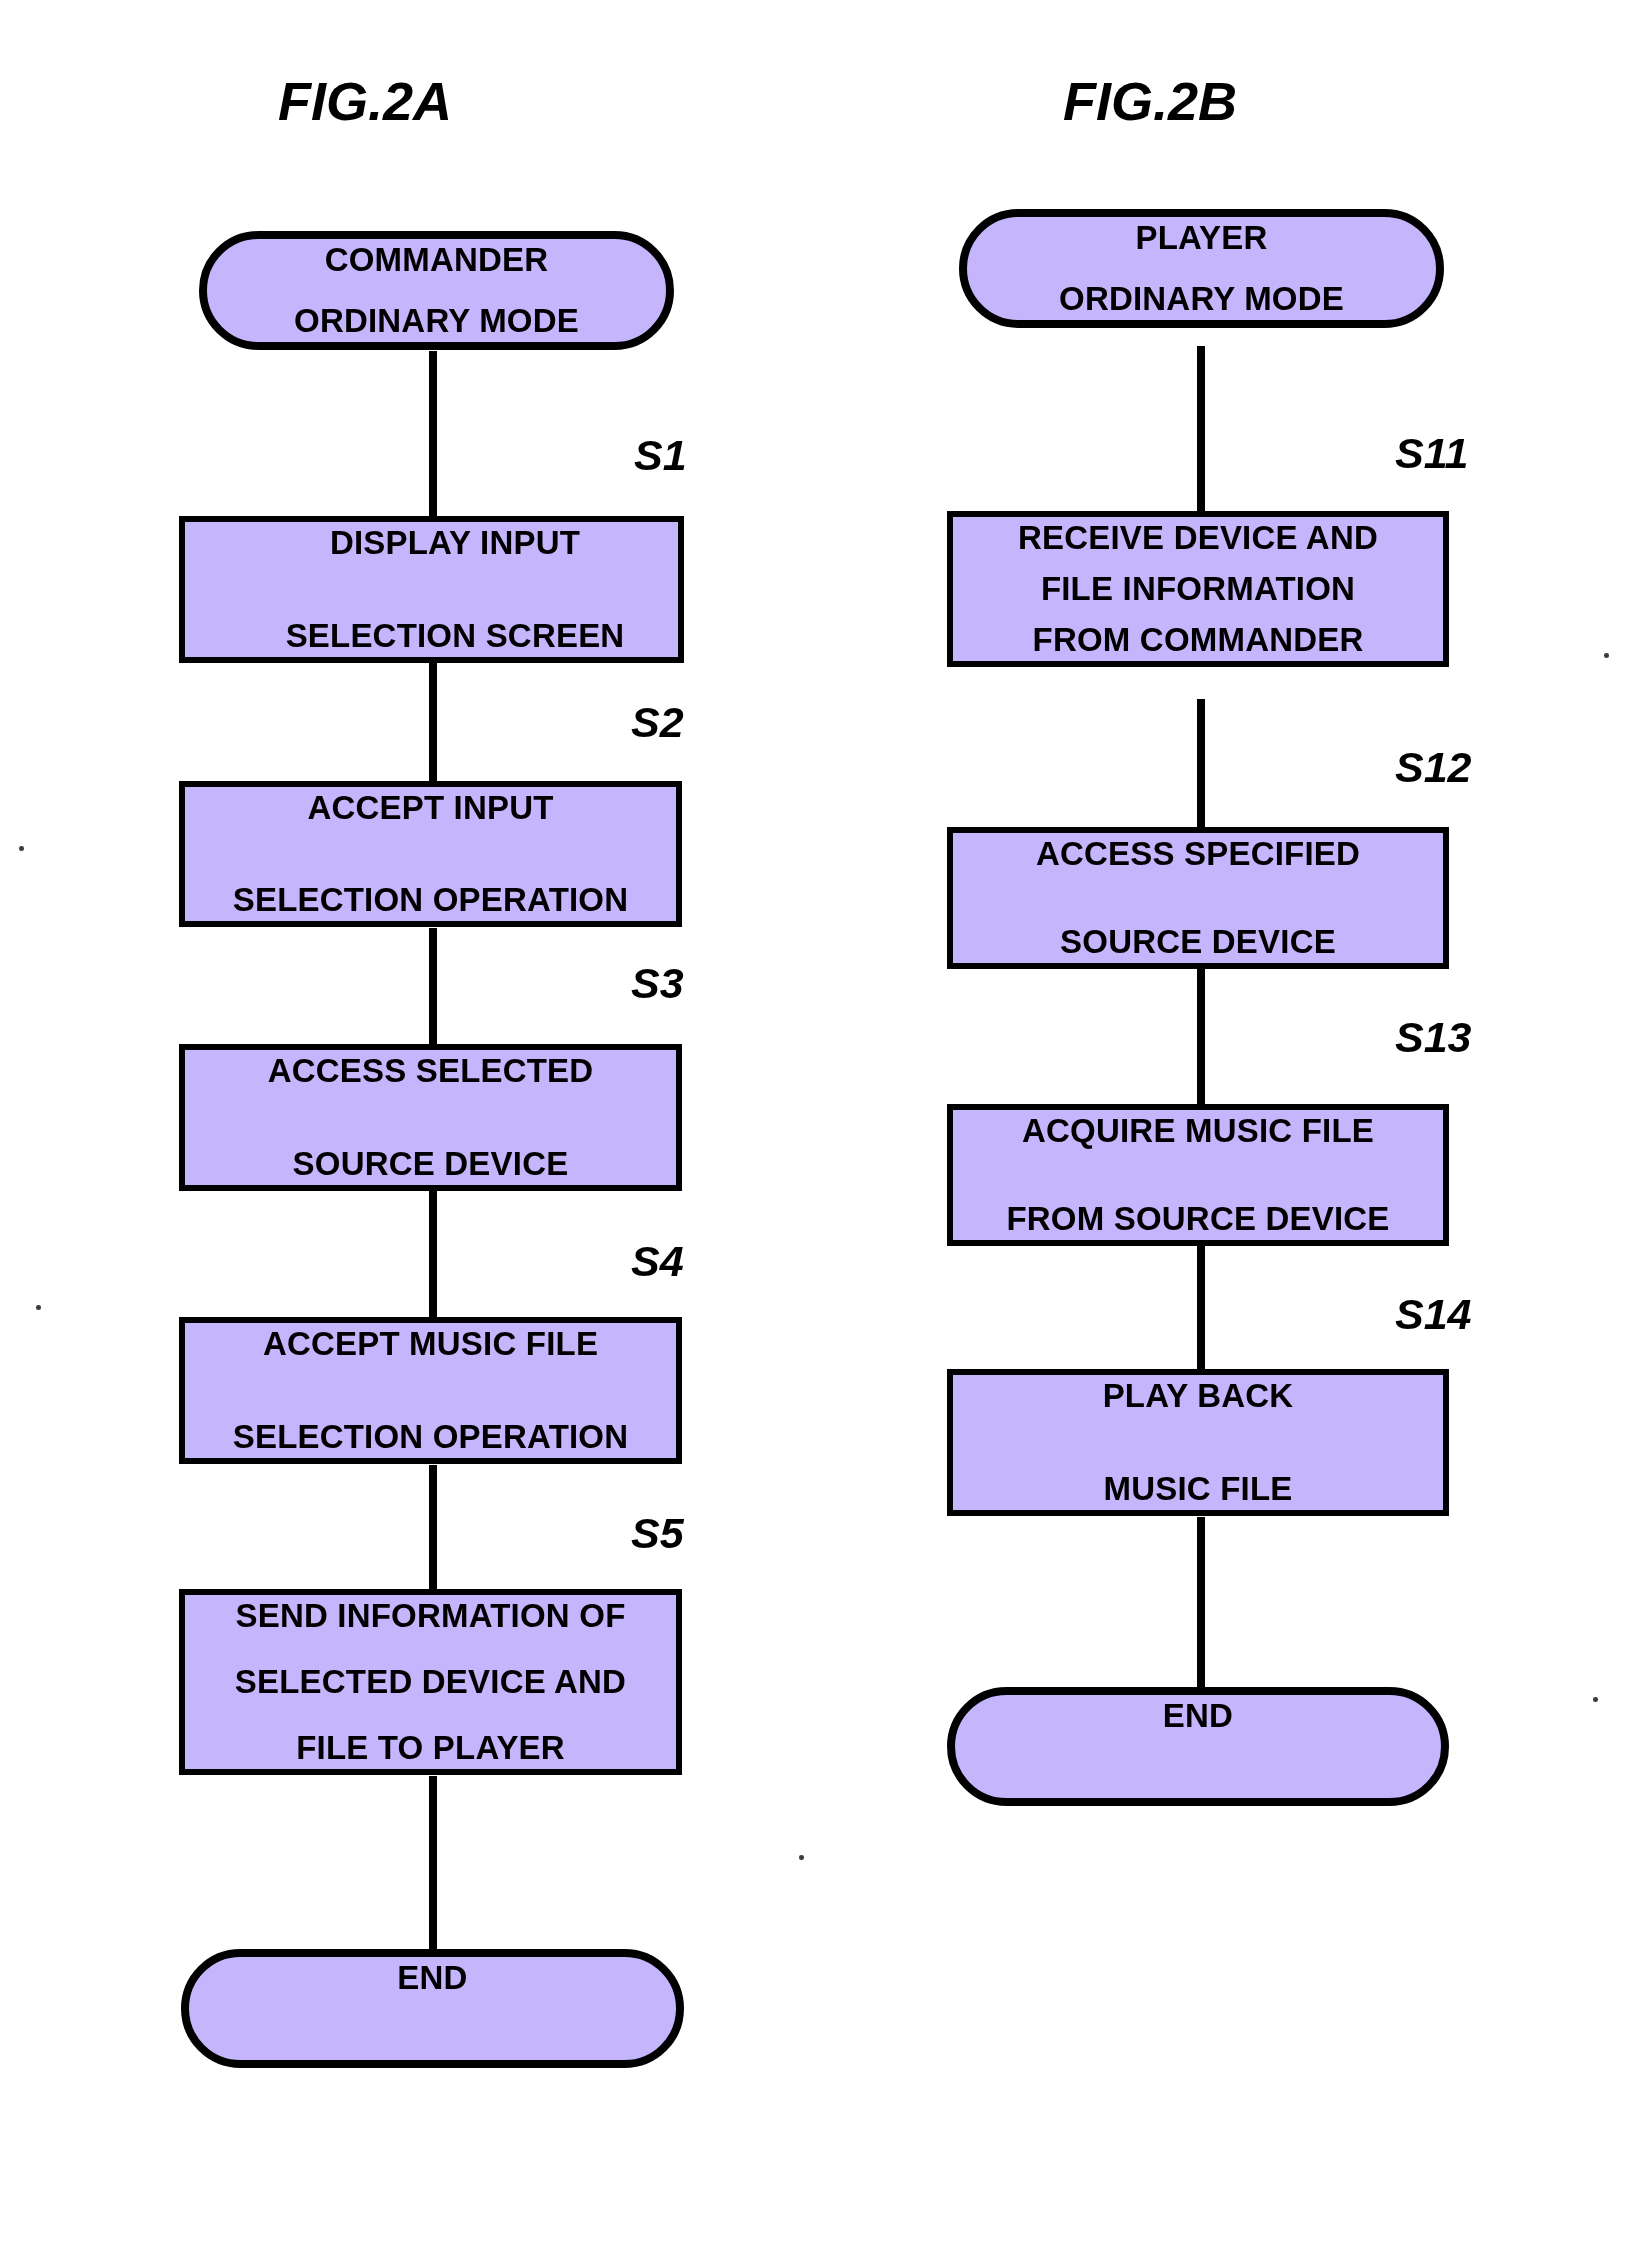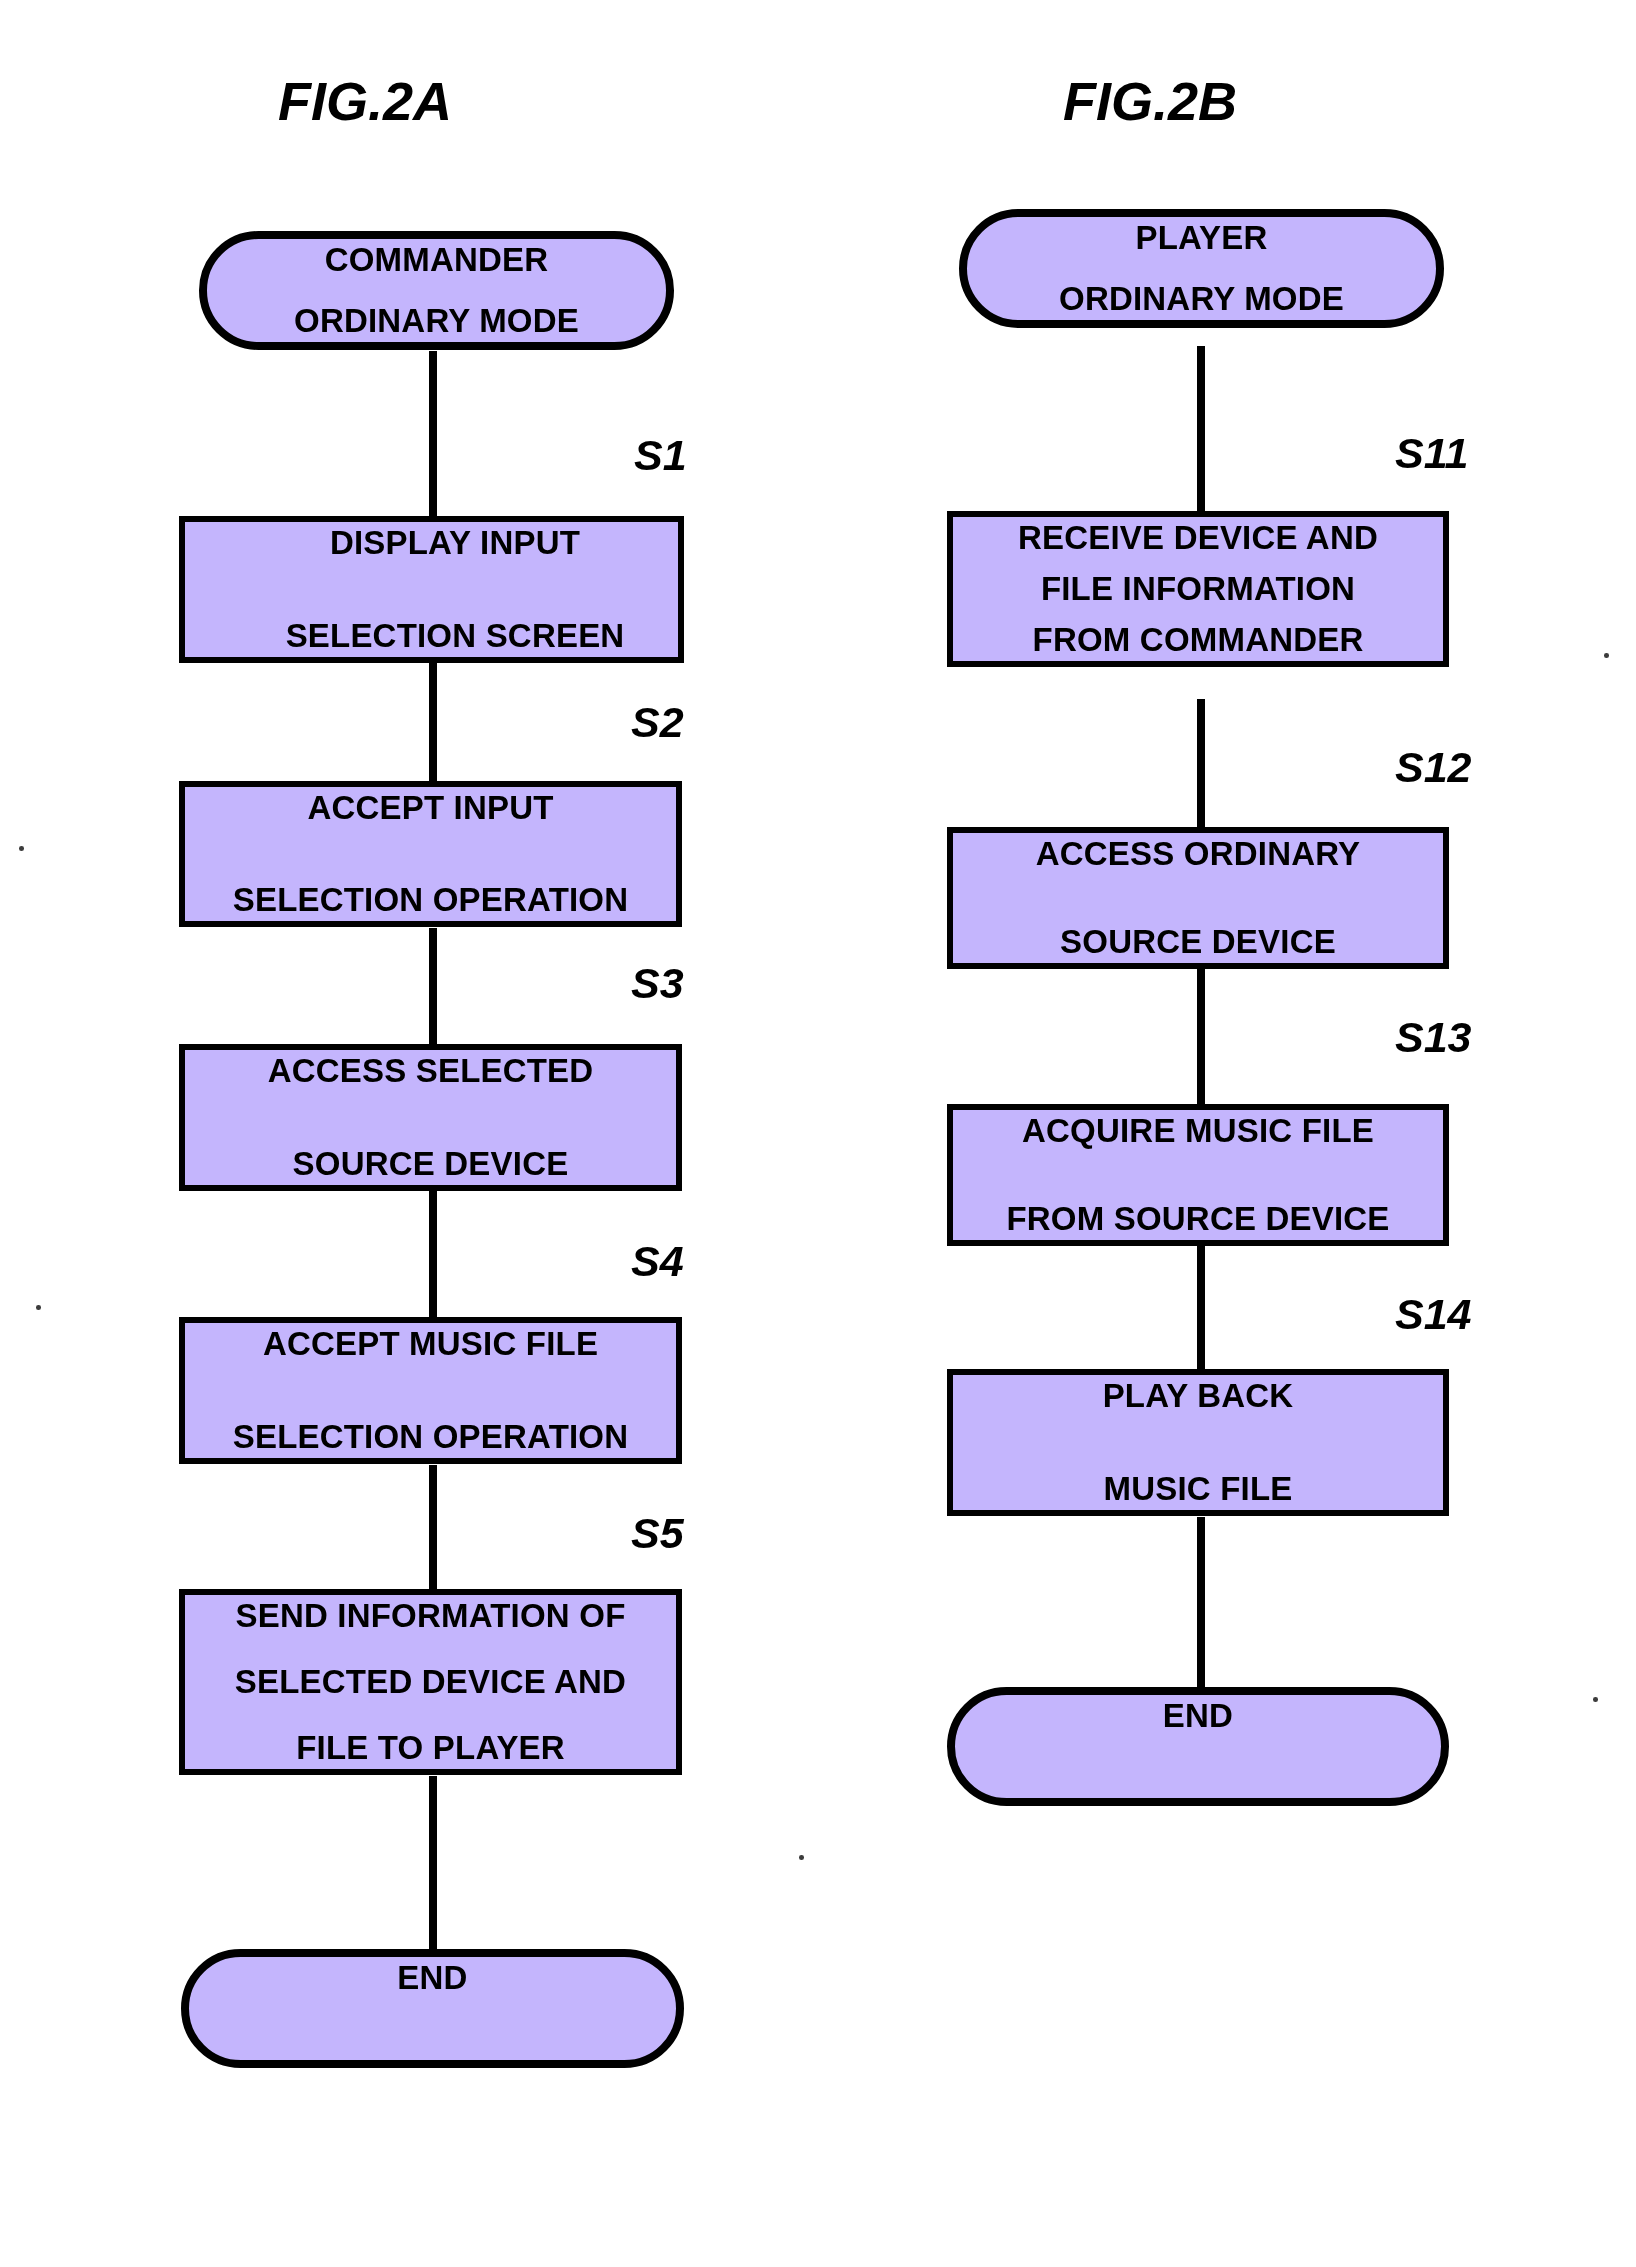--- a/index.html
+++ b/index.html
@@ -178,21 +178,21 @@
     <div class="node" style="left:156px; top:511px; width:502px; height:156px;">
       <span class="line">RECEIVE DEVICE AND</span>
       <span class="line">FILE INFORMATION</span>
       <span class="line">FROM COMMANDER</span>
     </div>
 
     <div class="conn" style="left:406px; top:699px; height:128px;"></div>
 
     <div class="step-tag" style="left:604px; top:746px;">S12</div>
     <div class="node" style="left:156px; top:827px; width:502px; height:142px;">
-      <span class="line">ACCESS ORDINARY</span>
+      <span class="line">ACCESS SPECIFIED</span>
       <span class="line">SOURCE DEVICE</span>
     </div>
 
     <div class="conn" style="left:406px; top:969px; height:135px;"></div>
 
     <div class="step-tag" style="left:604px; top:1016px;">S13</div>
     <div class="node" style="left:156px; top:1104px; width:502px; height:142px;">
       <span class="line">ACQUIRE MUSIC FILE</span>
       <span class="line">FROM SOURCE DEVICE</span>
     </div>

